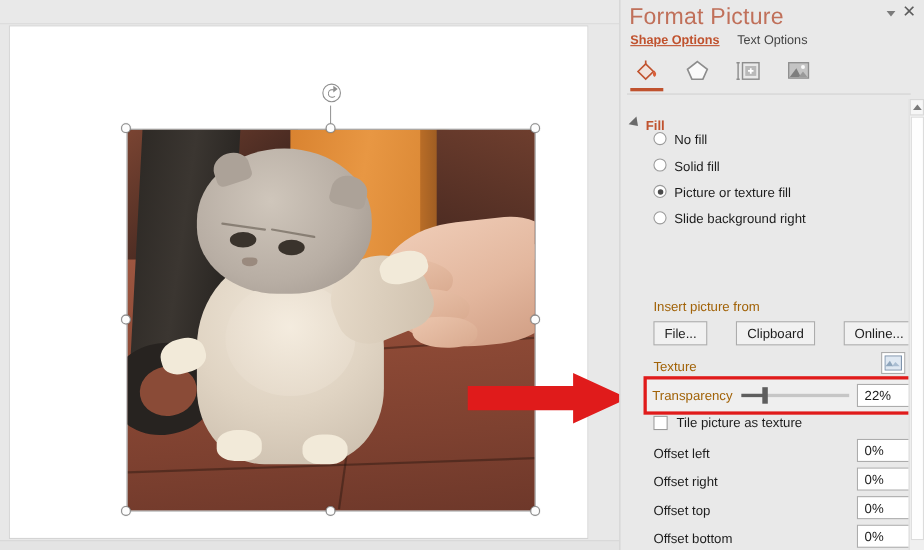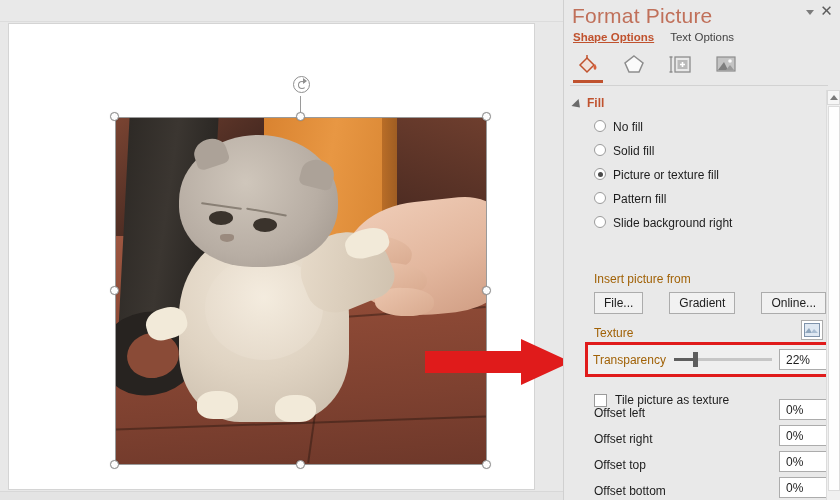--- a/index.html
+++ b/index.html
@@ -234,22 +234,22 @@
     position: absolute; left: 9px; top: 80px;
     width: 30px; height: 3px;
   }
   .panel-rule {
     position: absolute; left: 6px; top: 85px;
     width: 258px; height: 1px; background: #d2d2d2;
   }
 
   
   .sec-head {
-    position: absolute; left: 10px; top: 96px;
-    display: flex; align-items: flex-end; gap: 6px;
+    position: absolute; left: 10px; top: 107px;
+    display: flex; align-items: flex-start; gap: 6px;
     cursor: pointer;
   }
   .tri {
     width: 0; height: 0;
     border-top: 5px solid transparent;
     border-bottom: 5px solid transparent;
     border-left: 7px solid #6a6a6a;
     transform: rotate(45deg);
   }
   .sec-label { font-size: 12px; color: #c0522e; font-weight: bold; }
@@ -338,21 +338,21 @@
     width: 0; height: 0; cursor: pointer;
     border-left: 4px solid transparent;
     border-right: 4px solid transparent;
   }
   .sp-up { border-bottom: 5px solid #4a4a4a; }
   .sp-dn { border-top: 5px solid #4a4a4a; }
   .spin-tr { left: 215px; top: 349px; }
 
   .chk-row {
     position: absolute; left: 30px; top: 377px;
-    display: flex; align-items: center; gap: 8px; cursor: pointer; margin-top: 16px;
+    display: flex; align-items: center; gap: 8px; cursor: pointer;
   }
   .chk {
     width: 13px; height: 13px; background: #fff;
     border: 1px solid #9b9b9b; flex: none;
   }
 
   .off-row { position: absolute; left: 30px; }
   .off-label { font-size: 12px; color: #1d1d1d; }
   .o1 { top: 403px; } .o2 { top: 429px; }
   .o3 { top: 455px; } .o4 { top: 481px; }
@@ -506,33 +506,29 @@
       <div class="radio-row">
         <span class="radio"></span>
         <span class="radio-label">Solid fill</span>
       </div>
       <div class="radio-row">
         <span class="radio on"></span>
         <span class="radio-label">Picture or texture fill</span>
       </div>
       <div class="radio-row">
         <span class="radio"></span>
-        <span class="radio-label">Pattern fill</span>
-      </div>
-      <div class="radio-row">
-        <span class="radio"></span>
         <span class="radio-label">Slide background right</span>
       </div>
     </div>
 
     <div class="sub-label ins-label">Insert picture from</div>
 
     <div class="btn-row">
       <div class="pbtn">File...</div>
-      <div class="pbtn">Gradient</div>
+      <div class="pbtn">Clipboard</div>
       <div class="pbtn">Online...</div>
     </div>
 
     <div class="sub-label tex-label">Texture</div>
     <div class="tex-btn">
       <svg width="16" height="14" viewBox="0 0 16 14">
         <rect x="0.5" y="0.5" width="15" height="13" fill="#dfe8f2" stroke="#7f93ab" stroke-width="1"></rect>
         <path d="M1 10 L5 5 L8 10 Z" fill="#8fa6bd"></path>
         <path d="M7 10 L10 6 L14 10 Z" fill="#a9bdd2"></path>
       </svg>

